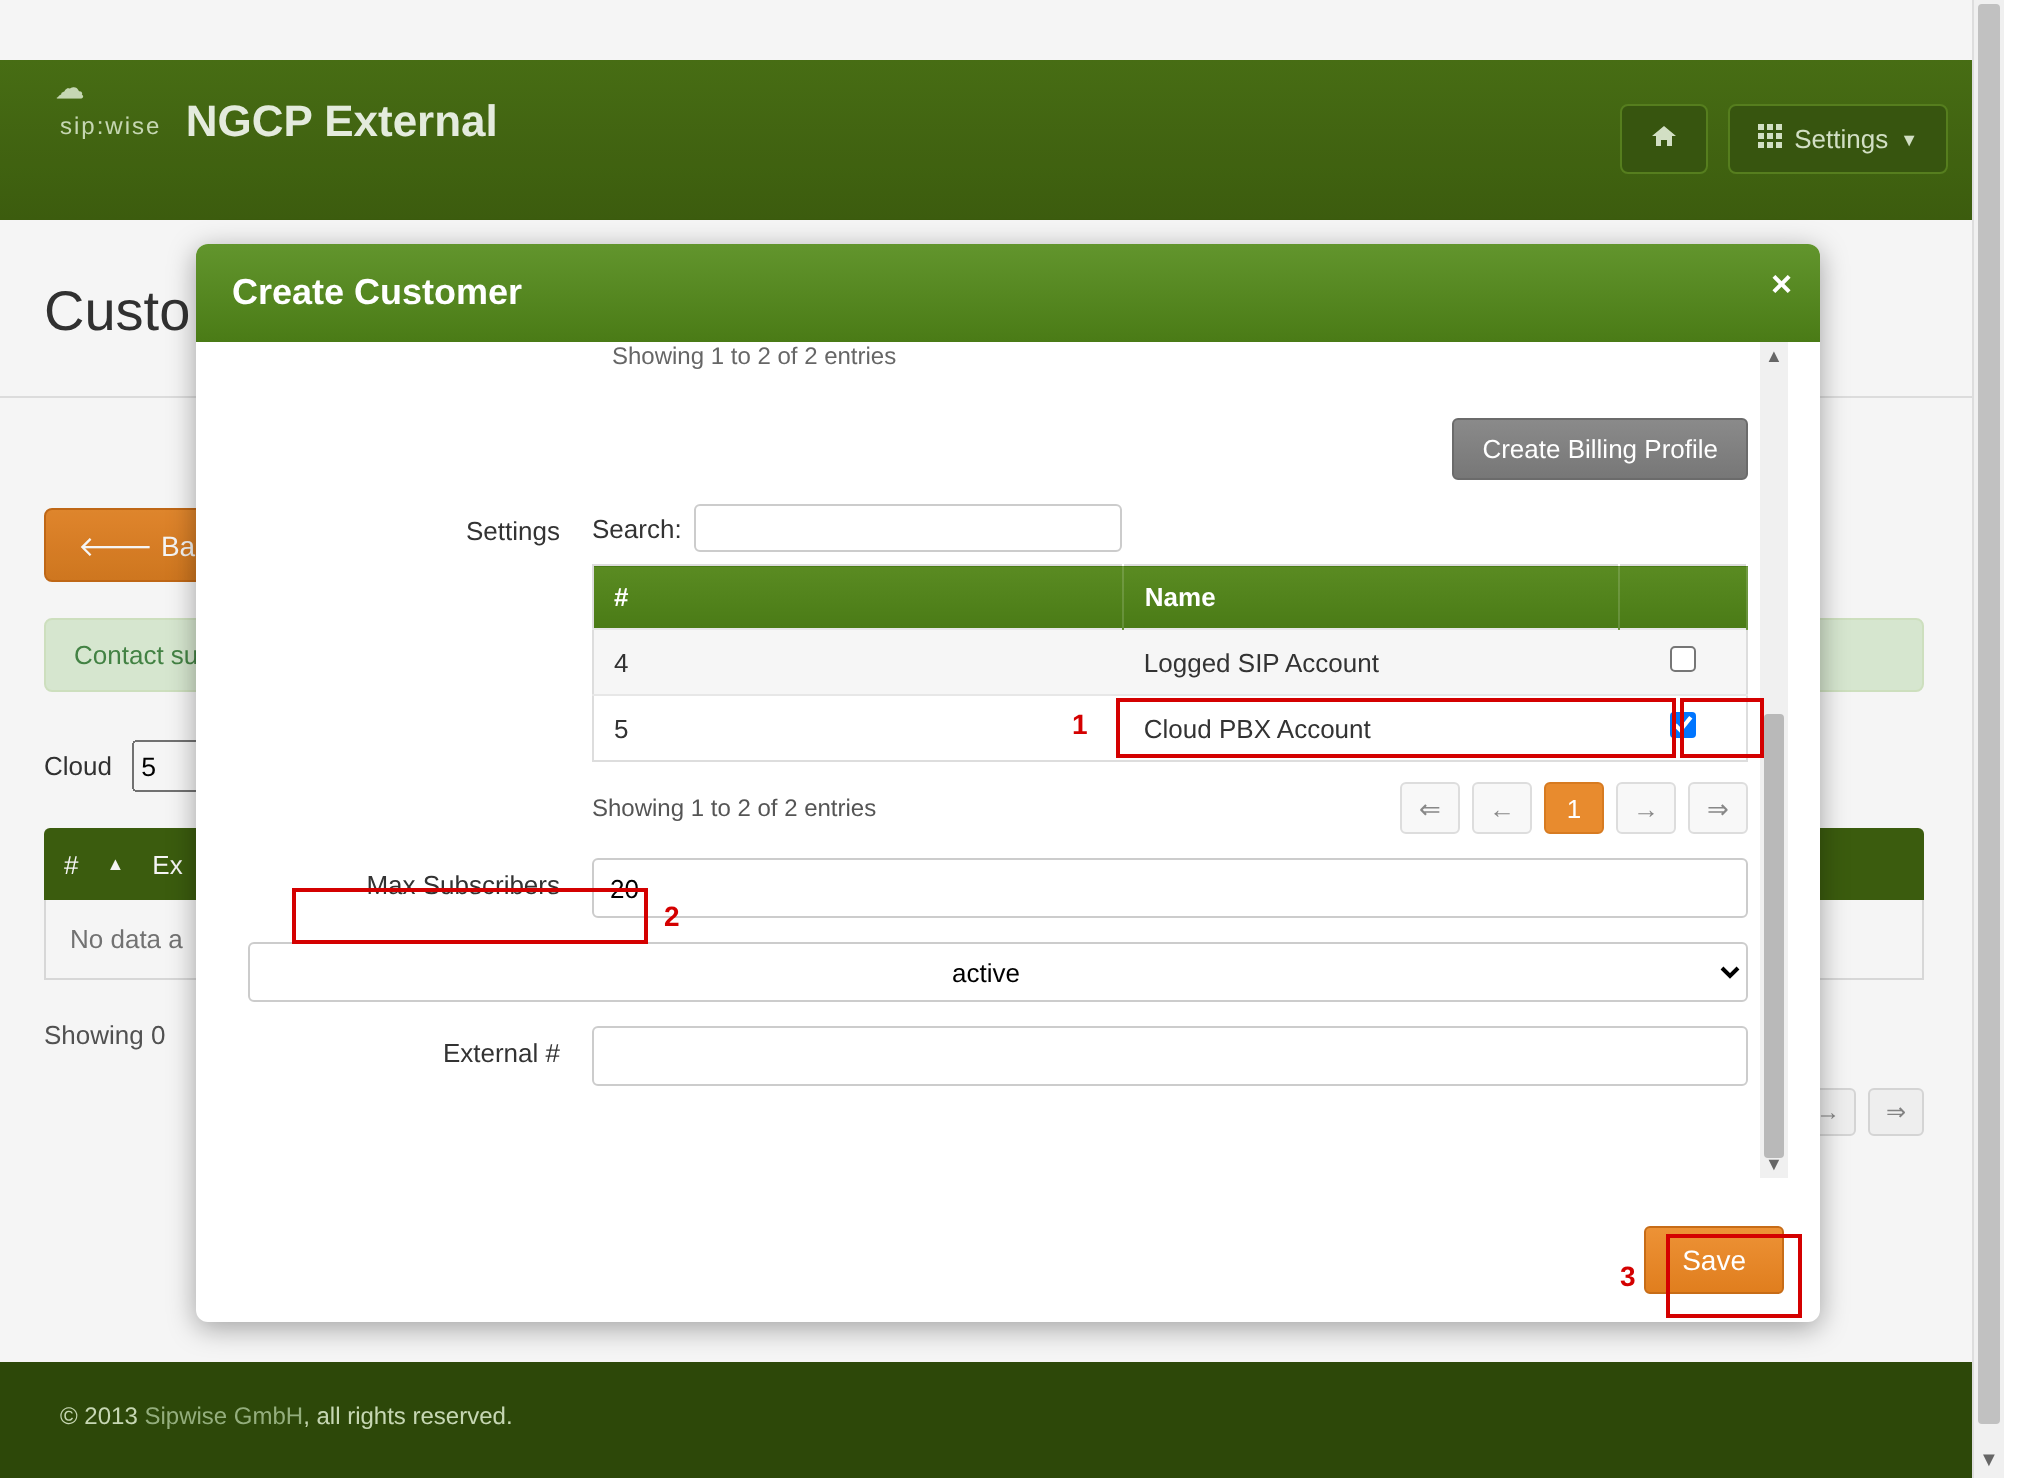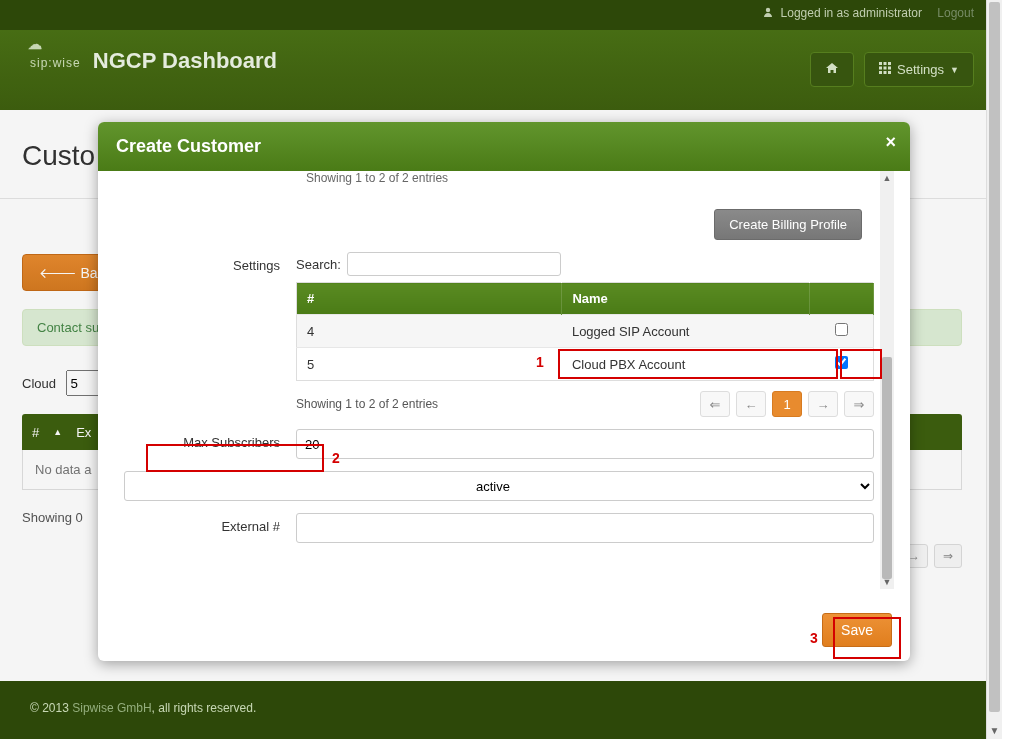--- a/index.html
+++ b/index.html
@@ -49,21 +49,21 @@
 .modal-body { padding: 0 16px 10px 16px; position:relative; }
 .modal-scroll { position:relative; height:418px; overflow:hidden; }
 .inner-scrollbar { position:absolute; right:0; top:0; width:14px; height:418px; background:#f0f0f0; }
 .inner-scrollbar .ithumb { position:absolute; left:2px; right:2px; top:186px; height:222px; background:#b9b9b9; border-radius:2px;}
 .inner-scrollbar .iarr-up { position:absolute; top:0; left:0; right:0; height:14px; font-size:9px; text-align:center; color:#666; line-height:14px;}
 .inner-scrollbar .iarr-down { position:absolute; bottom:0; left:0; right:0; height:14px; font-size:9px; text-align:center; color:#666; line-height:14px;}
 
 .scroll-content { position:absolute; left:0; right:14px; top:-8px; padding:0 6px 0 10px; }
 
 .prev-entries { color:#666; font-size:12px; margin:8px 0 0 182px; }
-.create-bp-row { display:flex; justify-content:flex-end; margin:24px 12px 12px 0; }
+.create-bp-row { display:flex; justify-content:flex-end; margin:24px 0 12px 0; }
 .btn-grey { background: linear-gradient(#8a8a8a, #777); color:#fff; border:1px solid #6b6b6b; border-radius:3px; padding:7px 14px; cursor:pointer; font-size:13px; }
 
 .form-row { display:flex; align-items:flex-start; margin-bottom:12px; }
 .form-label { width: 172px; text-align:right; padding-right:16px; padding-top:6px; color:#333; font-size:13px; }
 .form-control-area { flex:1; }
 
 
 .search-row { display:flex; justify-content:flex-start; align-items:center; gap:6px; margin-bottom:6px; color:#333; }
 .search-row input { width:214px; height:24px; border:1px solid #ccc; border-radius:3px; padding:2px 6px; }
 .ptable { width:100%; border-collapse:collapse; border:1px solid #ddd; }
@@ -84,38 +84,26 @@
 
 
 .ann-box { position:absolute; border:2px solid #d40000; pointer-events:none; }
 .ann-label { position:absolute; color:#d40000; font-size:14px; font-weight:bold; pointer-events:none; }
 </style>
 </head>
 <body>
 
 <div class="viewport">
 
-  <div class="utilbar">
-    <div class="right">
-      <span class="user-icon">
-        <svg width="10" height="10" viewBox="0 0 10 10">
-            <circle cx="5" cy="3" r="2.2" fill="#c9d7b8"></circle>
-            <path d="M1 10c0-2.2 1.8-4 4-4s4 1.8 4 4" fill="#c9d7b8"></path>
-          </svg>
-      </span>
-      <span>Logged in as administrator</span>
-      <span class="logout">Logout</span>
-    </div>
-  </div>
 
   <div class="header">
     <div class="brand">
       <span class="hat">☁</span>
       <span class="sipwise">sip:wise</span>
-      <span>NGCP Dashboard</span>
+      <span>NGCP External</span>
     </div>
     <div class="header-actions">
       <div class="header-btn">
         <span>
           <svg width="14" height="14" viewBox="0 0 14 14">
               <path d="M7 2 L13 7 L11 7 L11 12 L8.5 12 L8.5 9 L5.5 9 L5.5 12 L3 12 L3 7 L1 7 Z" fill="#dbe9cd"></path>
             </svg>
         </span>
       </div>
       <div class="header-btn">

